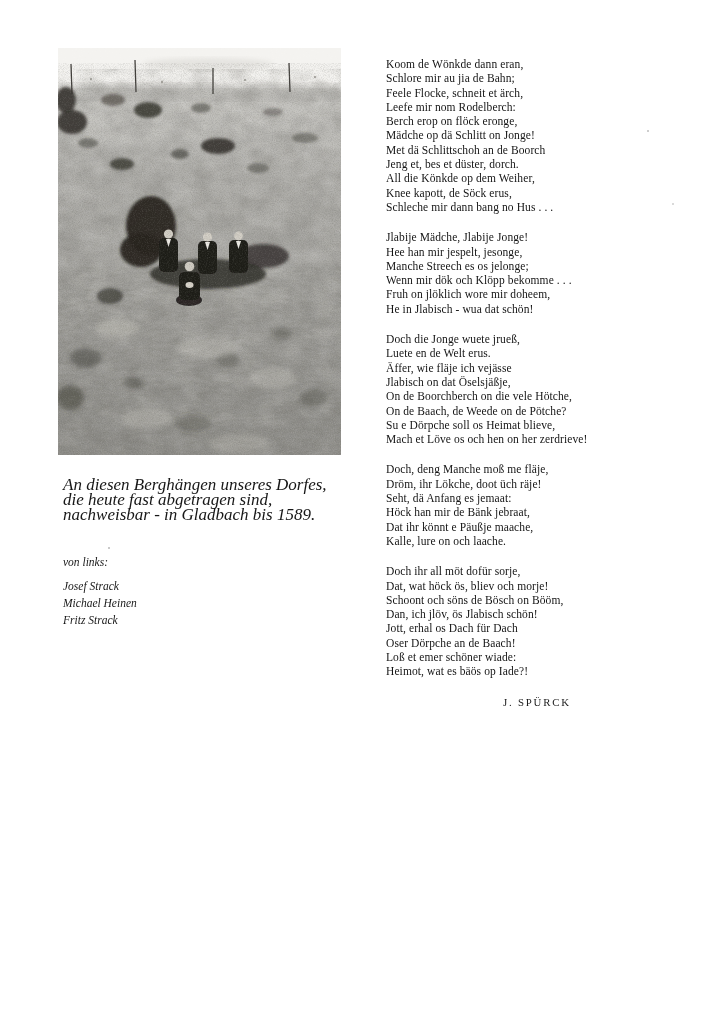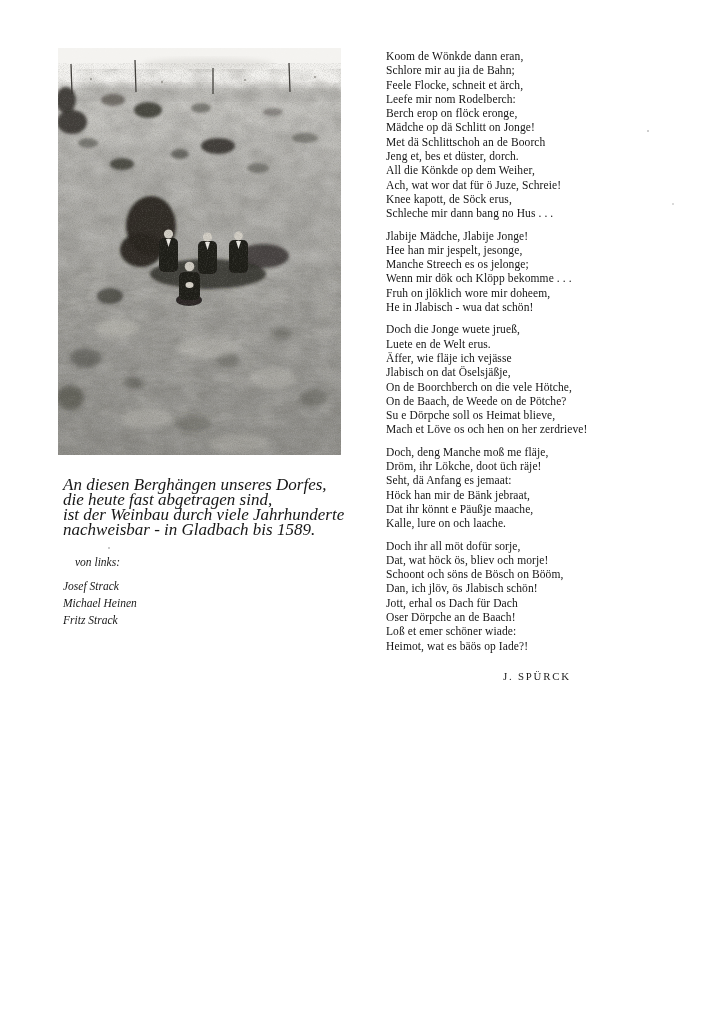--- a/index.html
+++ b/index.html
@@ -16,34 +16,34 @@
 
   
   .photo-frame { position: absolute; left: 58px; top: 48px; width: 283px; height: 407px; }
   .photo-frame svg { display: block; }
 
   
   .poem {
     position: absolute; left: 386px; top: 41px; width: 310px;
     font-size: 11.5px; line-height: 14.3px; letter-spacing: 0.1px; color: #141414;
   }
-  .stanza { margin: 8px 0 7px 0; }
+  .stanza { margin: 16px 0 7px 0; }
   .pline { white-space: pre; }
   .poem-author {
     margin-top: 16px; padding-left: 117px;
     font-size: 10.8px; letter-spacing: 1.8px; color: #1a1a1a;
   }
 
   
   .photo-caption {
     position: absolute; left: 63px; top: 477px; width: 300px;
     font-style: italic; font-size: 17px; line-height: 15px; color: #171717;
   }
   .von-links {
-    position: absolute; left: 75px; top: 556px;
+    position: absolute; left: 63px; top: 556px;
     font-style: italic; font-size: 11.5px; color: #171717;
   }
   .names {
     position: absolute; left: 63px; top: 578px; width: 250px;
     font-style: italic; font-size: 11.5px; line-height: 17px; color: #171717;
   }
 
   
   .speck { position: absolute; background: #6f6f6f; border-radius: 50%; width: 2px; height: 2px; }
   .speck-1 { left: 647px; top: 130px; opacity: .45; }
@@ -190,21 +190,20 @@
       <g>
         <rect x="0" y="34" width="283" height="373" filter="url(#grain)" opacity="0.5"></rect>
         <rect x="0" y="0" width="283" height="407" filter="url(#grainw)" opacity="0.45"></rect>
       </g>
     </svg>
   </div>
 
   <div class="photo-caption">
       <div class="cap-line">An diesen Berghängen unseres Dorfes,</div>
       <div class="cap-line">die heute fast abgetragen sind,</div>
-      <div class="cap-line">ist der Weinbau durch viele Jahrhunderte</div>
       <div class="cap-line">nachweisbar - in Gladbach bis 1589.</div>
     </div>
 
   <div class="von-links">von links:</div>
 
   <div class="names">
       <div class="name-line">Josef Strack</div>
       <div class="name-line">Michael Heinen</div>
       <div class="name-line">Fritz Strack</div>
     </div>
@@ -213,21 +212,20 @@
     <div class="stanza">
         <div class="pline">Koom de Wönkde dann eran,</div>
         <div class="pline">Schlore mir au jia de Bahn;</div>
         <div class="pline">Feele Flocke, schneit et ärch,</div>
         <div class="pline">Leefe mir nom Rodelberch:</div>
         <div class="pline">Berch erop on flöck eronge,</div>
         <div class="pline">Mädche op dä Schlitt on Jonge!</div>
         <div class="pline">Met dä Schlittschoh an de Boorch</div>
         <div class="pline">Jeng et, bes et düster, dorch.</div>
         <div class="pline">All die Könkde op dem Weiher,</div>
-        <div class="pline">Ach, wat wor dat für ö Juze, Schreie!</div>
         <div class="pline">Knee kapott, de Söck erus,</div>
         <div class="pline">Schleche mir dann bang no Hus . . .</div>
       </div>
     <div class="stanza">
         <div class="pline">Jlabije Mädche, Jlabije Jonge!</div>
         <div class="pline">Hee han mir jespelt, jesonge,</div>
         <div class="pline">Manche Streech es os jelonge;</div>
         <div class="pline">Wenn mir dök och Klöpp bekomme . . .</div>
         <div class="pline">Fruh on jlöklich wore mir doheem,</div>
         <div class="pline">He in Jlabisch - wua dat schön!</div>

